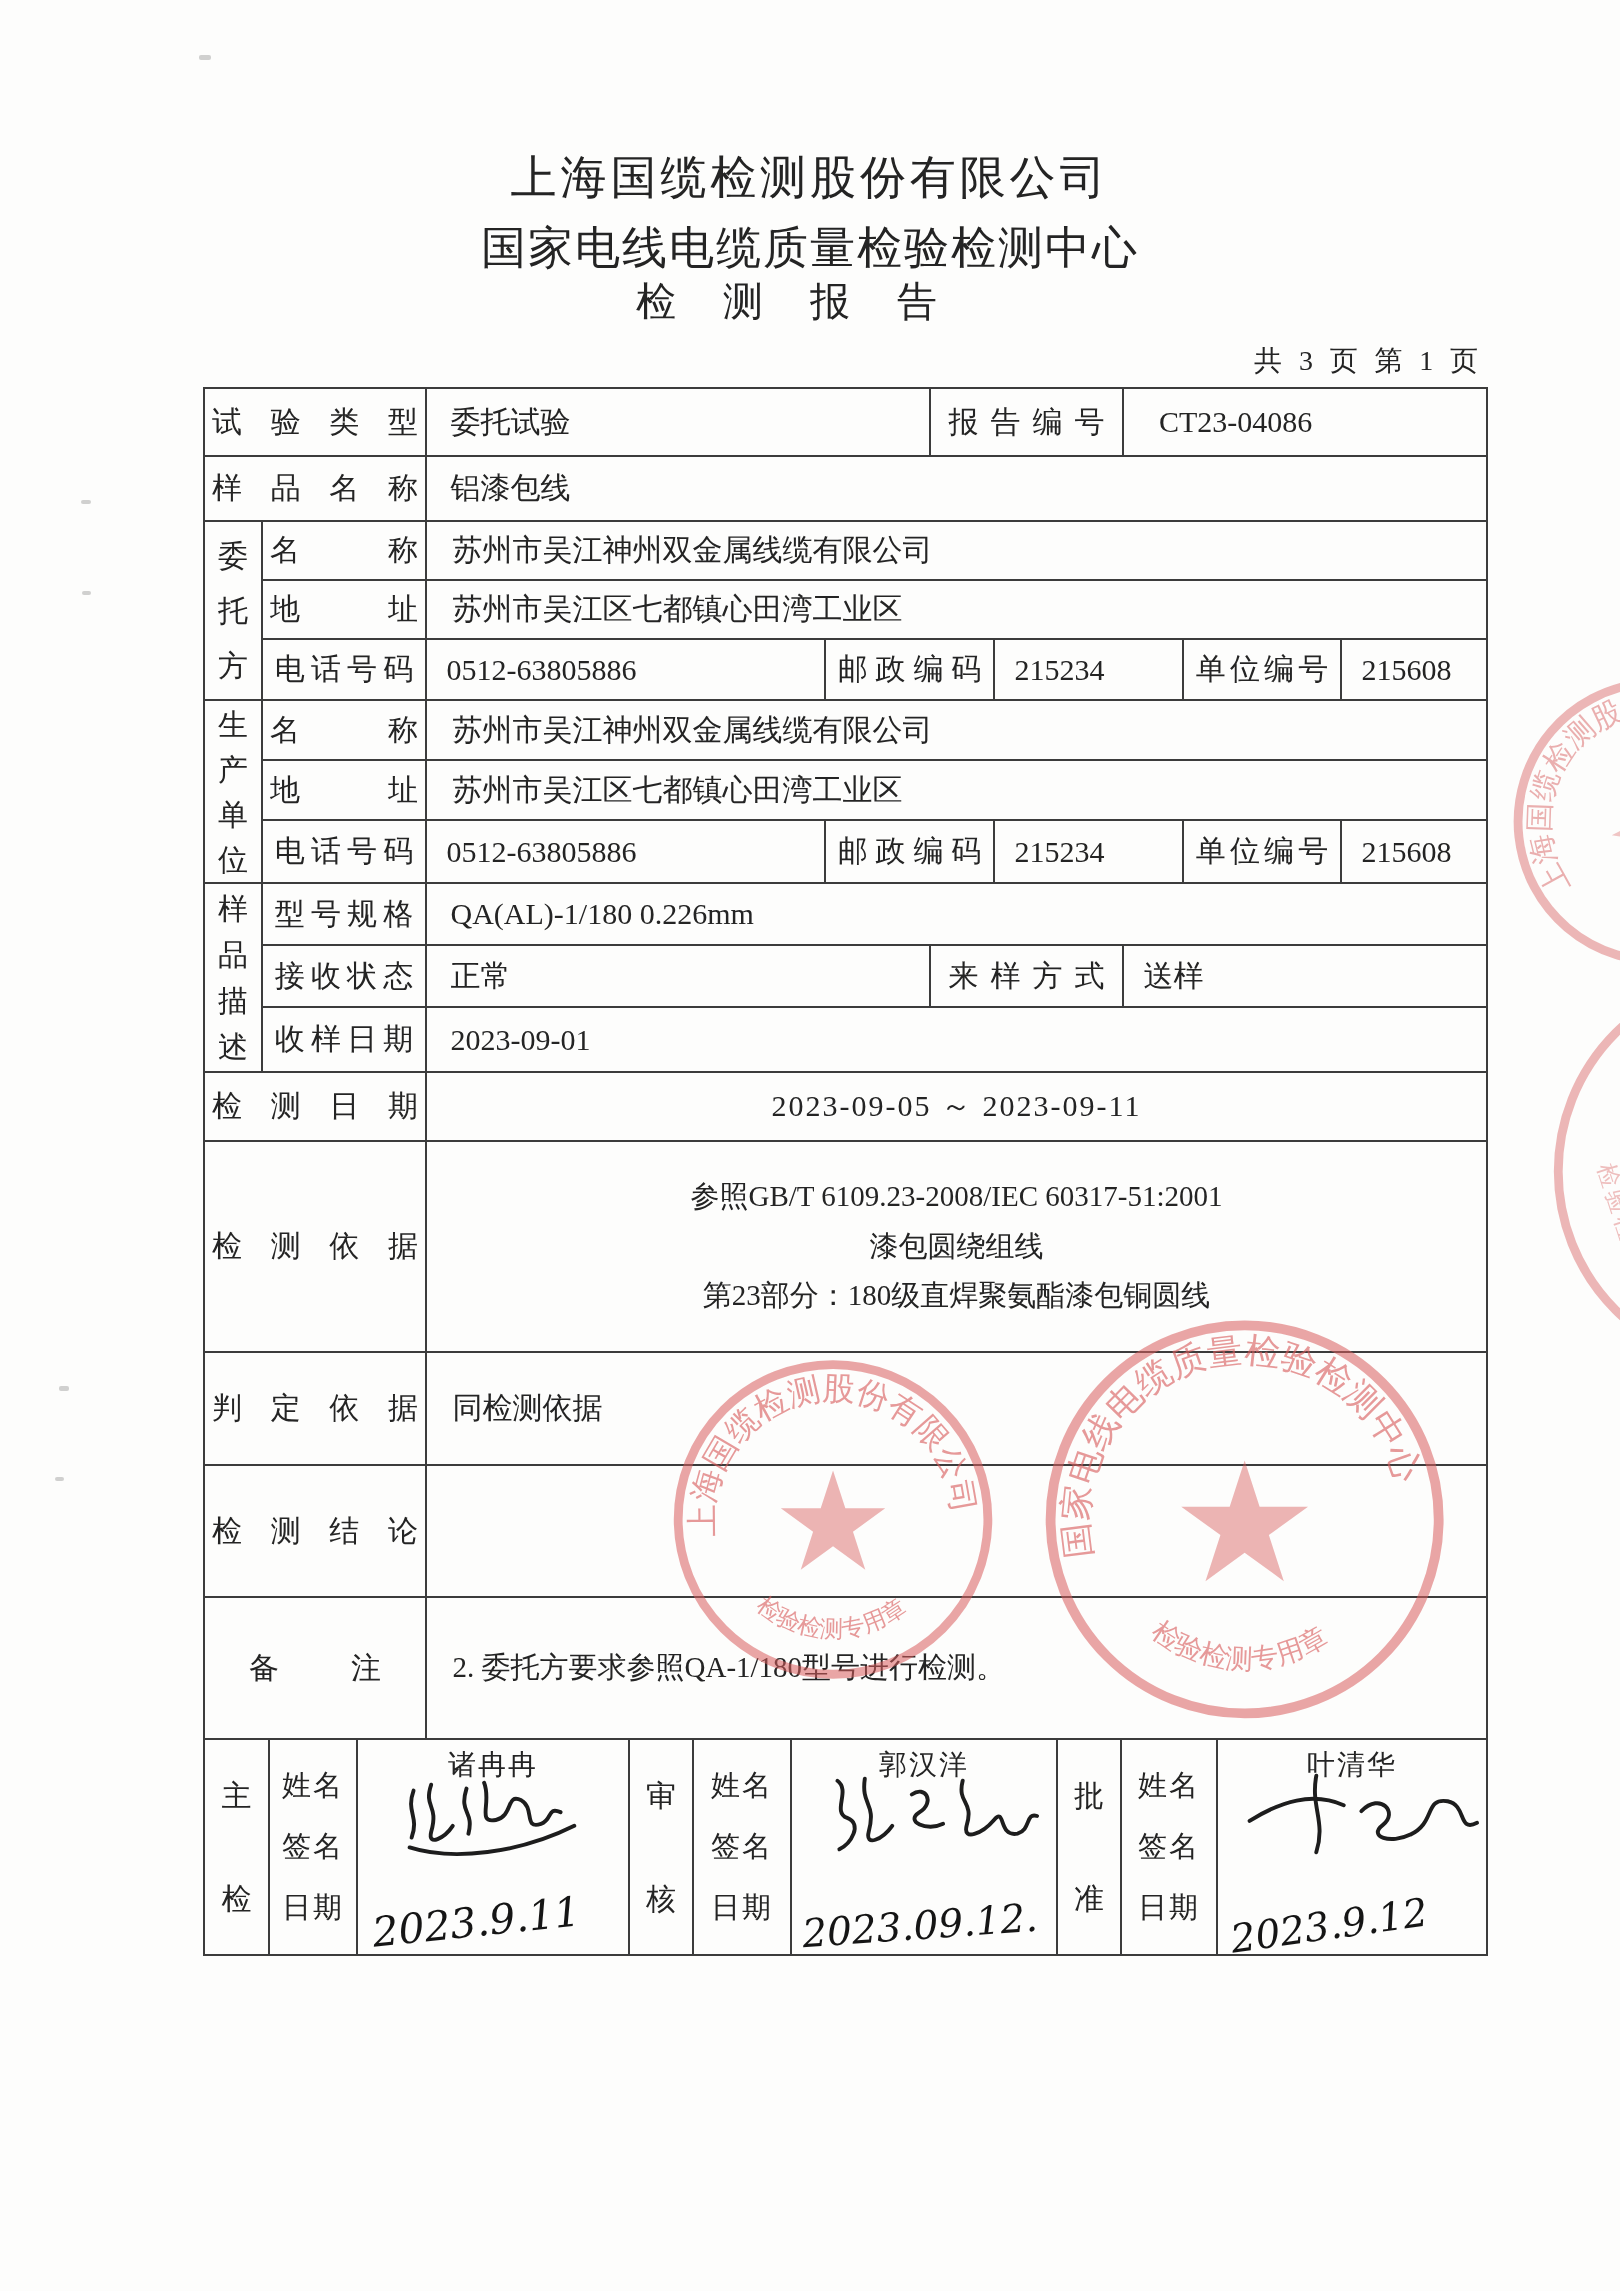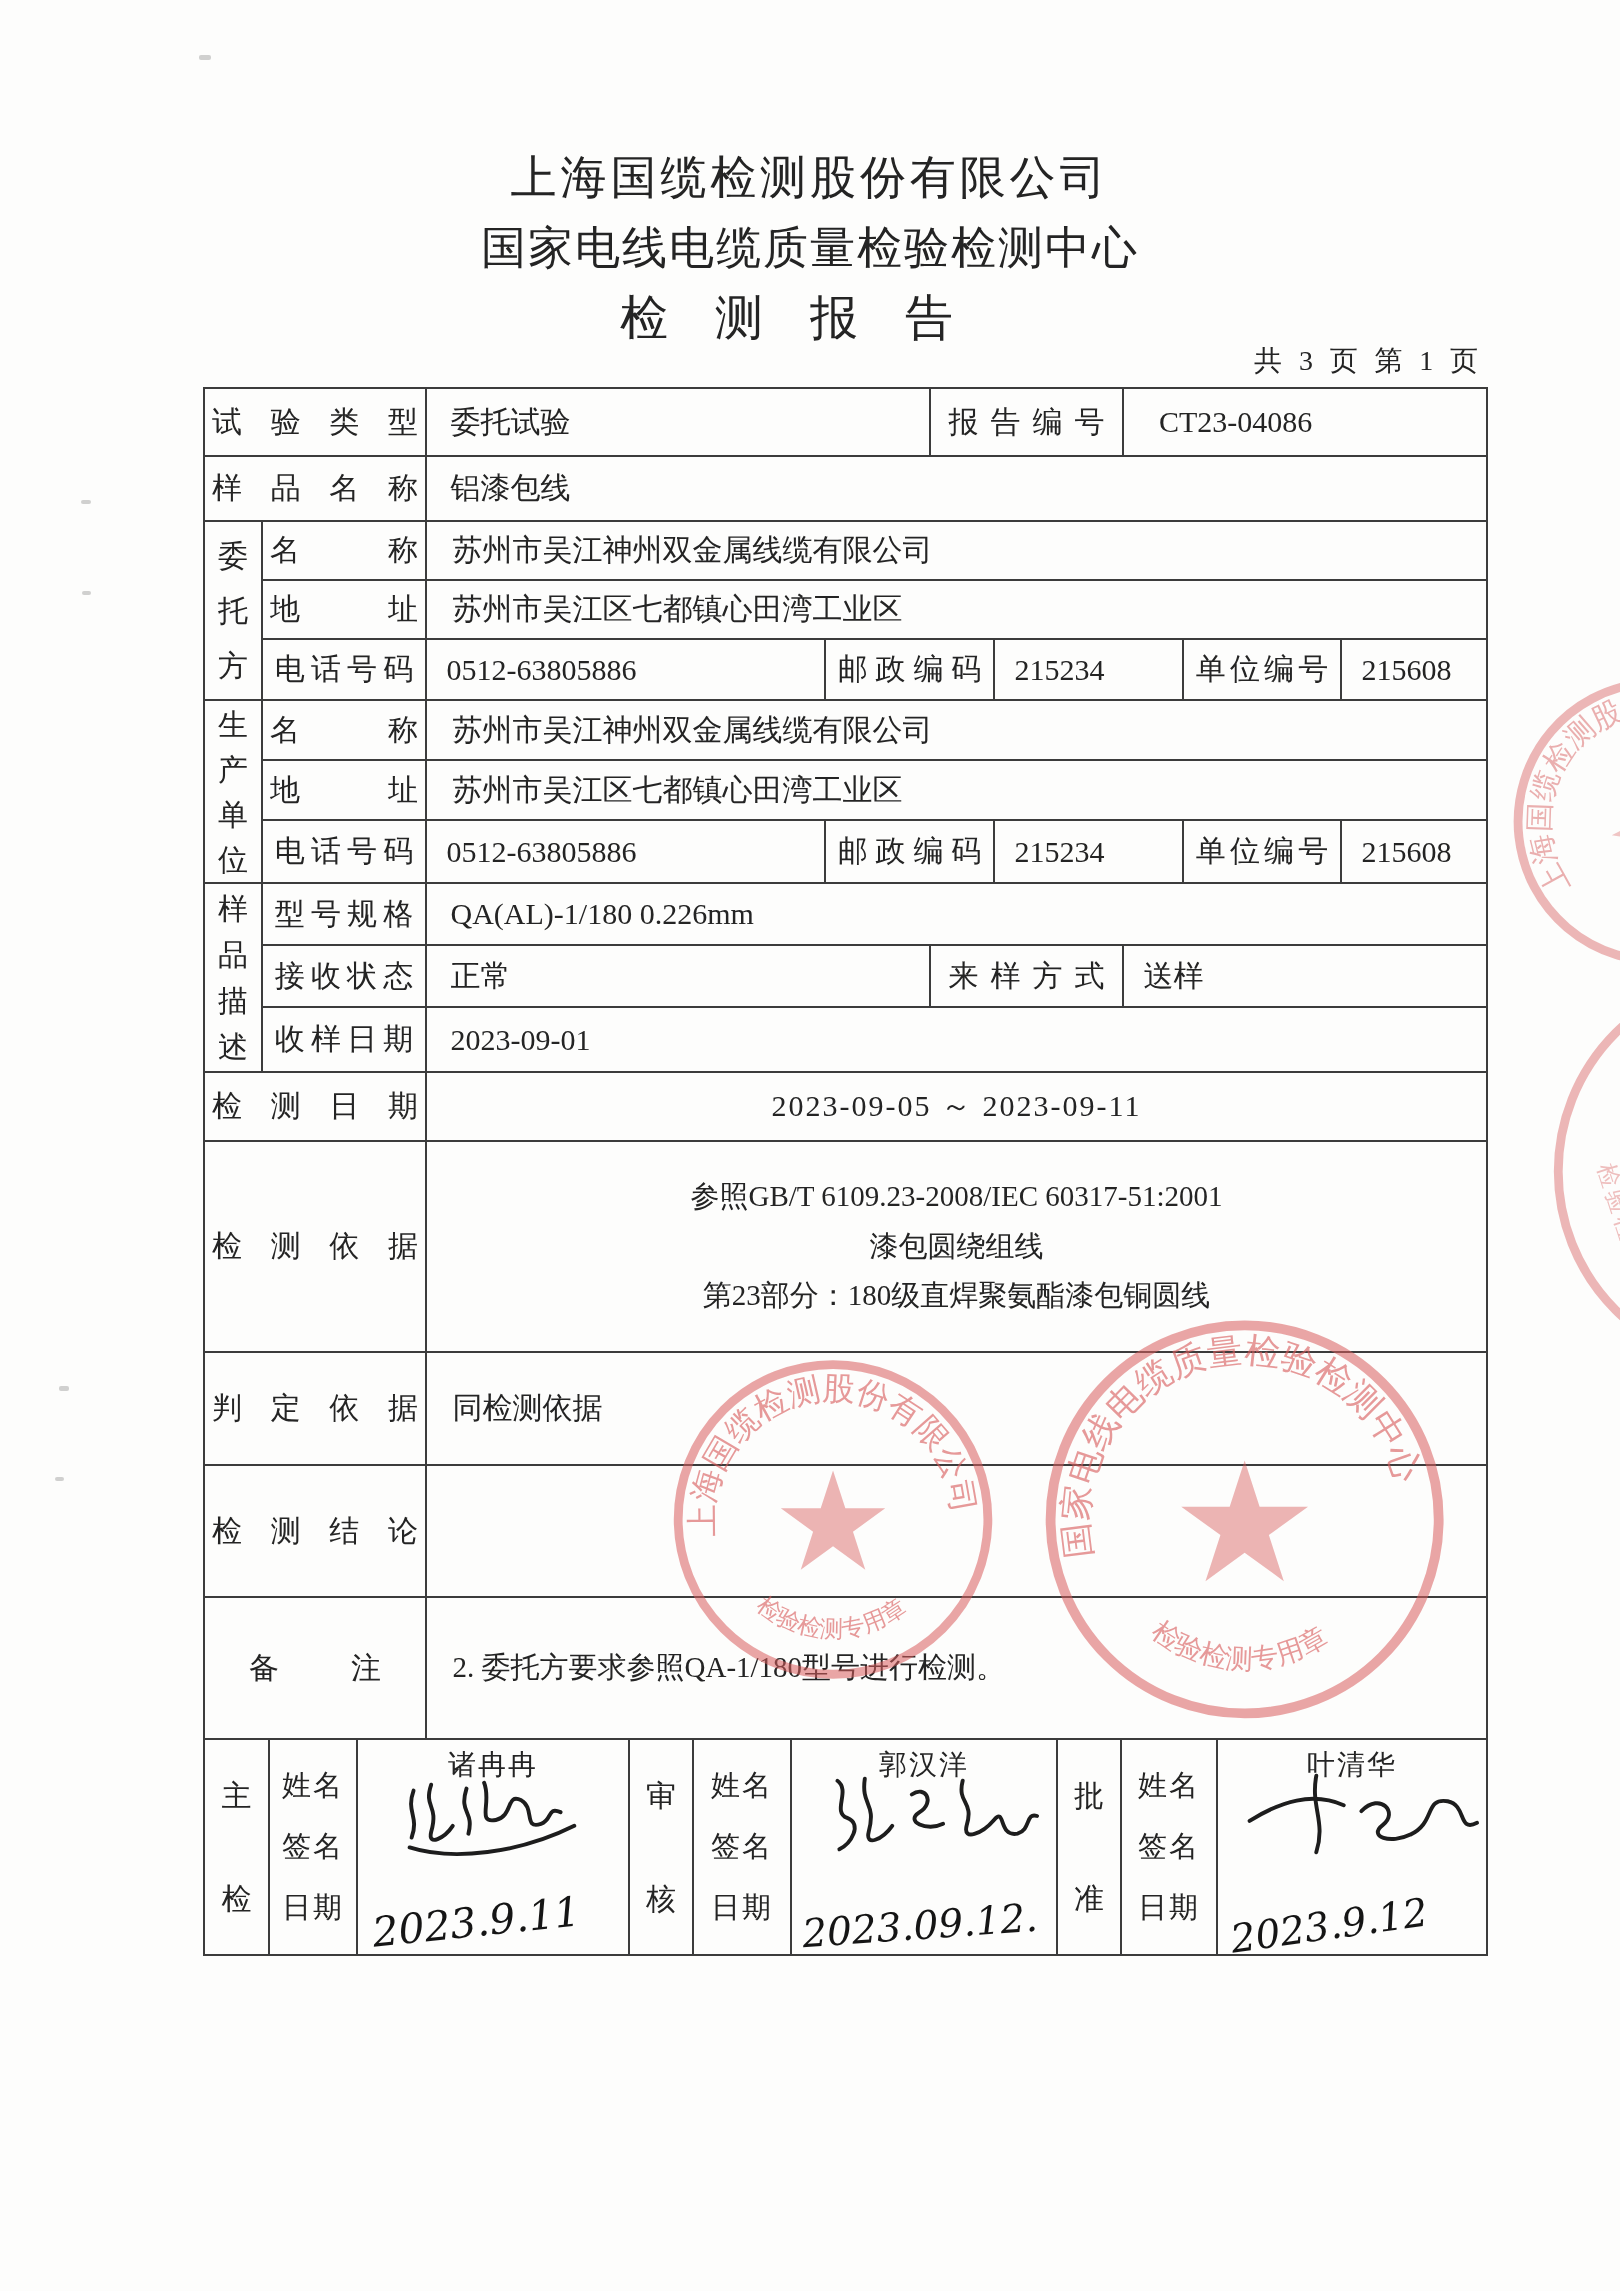--- a/index.html
+++ b/index.html
@@ -14,21 +14,21 @@
     margin:0 auto;
     background:#fdfdfc;
     overflow:hidden;
     font-family:"Liberation Serif","DejaVu Serif",serif;
     color:var(--ink);
   }
   
   .hdr{position:absolute;left:0;width:1620px;text-align:center;white-space:nowrap;}
   .t1{top:147px;font-size:46px;letter-spacing:3.9px;}
   .t2{top:218px;font-size:45px;letter-spacing:2px;}
-  .t3{top:286px;font-size:48px;letter-spacing:47px;box-sizing:border-box;}
+  .t3{top:274px;font-size:40px;letter-spacing:47px;box-sizing:border-box;}
   .pageinfo{position:absolute;top:342px;right:137px;font-size:28px;letter-spacing:4.9px;}
   
   .tbl{
     position:absolute;left:203px;top:387px;width:1285px;
     border:2.9px solid var(--line);
     box-sizing:border-box;
     font-size:30px;
   }
   .row{display:flex;border-bottom:2px solid var(--line);box-sizing:border-box;}
   .row.last{border-bottom:none;}

